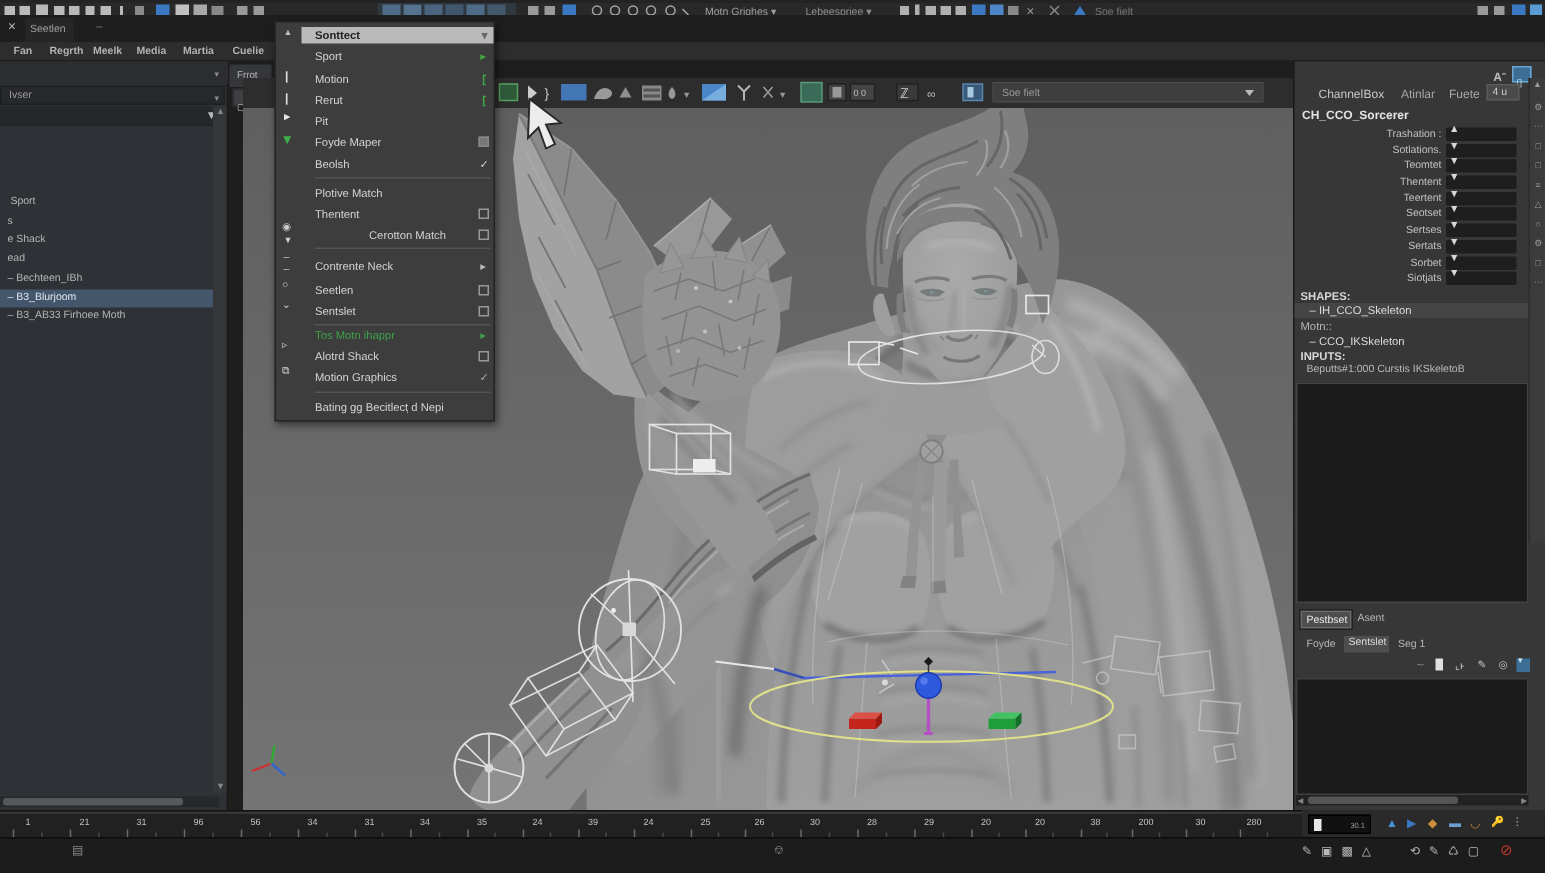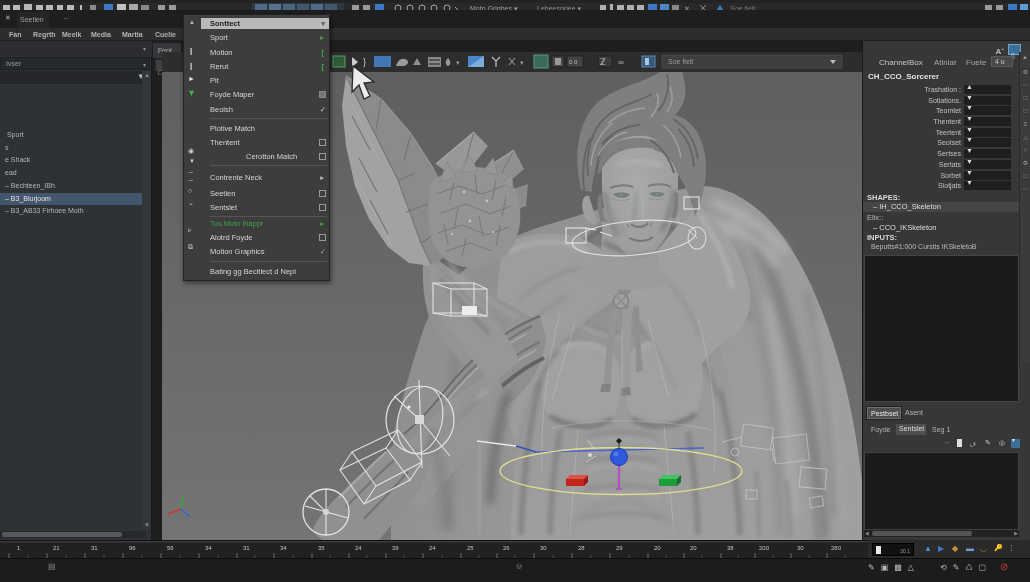--- a/index.html
+++ b/index.html
@@ -480,21 +480,21 @@
           <span style="position:absolute;left:101px;top:1px;width:47px;height:9px;background:#1e1e1e;border-radius:1px;"><b style="color:#d8d8d8;font-size:7px;position:relative;left:2px;top:-2px;">▼</b></span>
         </div>
     <div style="position:relative;height:10.7px;">
           <span style="position:absolute;right:62px;top:2px;">Siotjats</span>
           <span style="position:absolute;left:101px;top:1px;width:47px;height:9px;background:#1e1e1e;border-radius:1px;"><b style="color:#d8d8d8;font-size:7px;position:relative;left:2px;top:-2px;">▼</b></span>
         </div>
   </div>
 
   <div class="abs" style="left:4px;top:152px;color:#d8d8d8;font-size:7.5px;font-weight:bold;">SHAPES:</div>
   <div class="abs" style="left:0;top:161px;width:156px;height:10px;background:#454545;color:#ddd;font-size:7.5px;padding-left:10px;">– IH_CCO_Skeleton</div>
-  <div class="abs" style="left:4px;top:172px;color:#b5b5b5;font-size:7.5px;">Elix::</div>
+  <div class="abs" style="left:4px;top:172px;color:#b5b5b5;font-size:7.5px;">Motn::</div>
   <div class="abs" style="left:10px;top:182px;color:#ddd;font-size:7.5px;">– CCO_IKSkeleton</div>
   <div class="abs" style="left:4px;top:192px;color:#d8d8d8;font-size:7.5px;font-weight:bold;">INPUTS:</div>
   <div class="abs" style="left:8px;top:202px;color:#b9b9b9;font-size:7px;">Beputts#1:000 Curstis IKSkeletoB</div>
 
   <div class="abs" style="left:1px;top:214px;width:155px;height:147px;background:#1b1b1b;border:1px solid #444;"></div>
 
   <div class="abs" style="left:4px;top:366px;width:34px;height:12px;background:#4e4e4e;border:1px solid #6e6e6e;outline:1px solid #222;color:#e8e8e8;font-size:7px;padding:2px 0 0 3px;">Pestbset</div>
   <div class="abs" style="left:42px;top:368px;color:#b5b5b5;font-size:7px;">Asent</div>
   <div class="abs" style="left:8px;top:385px;color:#b5b5b5;font-size:7px;">Foyde</div>
   <div class="abs" style="left:33px;top:383px;width:30px;height:11px;background:#4e4e4e;color:#ddd;font-size:7px;padding:1px 0 0 3px;">Sentslet</div>
@@ -623,21 +623,21 @@
     <div class="abs" style="left:0;top:150px;width:117px;border-bottom:1px solid #555;"></div>
     <div class="abs" style="left:0;top:158px;">Contrente Neck</div>
         <span class="abs" style="right:5px;top:158px;color:#bbb;">▸</span>
     <div class="abs" style="left:0;top:174px;">Seetlen</div>
         <span class="abs" style="right:3px;top:175px;border:1px solid #999;width:7px;height:7px;"></span>
     <div class="abs" style="left:0;top:188px;">Sentslet</div>
         <span class="abs" style="right:3px;top:189px;border:1px solid #999;width:7px;height:7px;"></span>
     <div class="abs" style="left:0;top:201px;width:117px;border-bottom:1px solid #555;"></div>
     <div class="abs" style="left:0;top:204px;color:#3fa14a;">Tos Motn ihappr</div>
         <span class="abs" style="right:5px;top:204px;color:#3fa14a;">▸</span>
-    <div class="abs" style="left:0;top:218px;">Alotrd Foyde</div>
+    <div class="abs" style="left:0;top:218px;">Alotrd Shack</div>
         <span class="abs" style="right:3px;top:219px;border:1px solid #999;width:7px;height:7px;"></span>
     <div class="abs" style="left:0;top:232px;">Motion Graphics</div>
         <span class="abs" style="right:3px;top:232px;color:#aaa;">✓</span>
     <div class="abs" style="left:0;top:246px;width:117px;border-bottom:1px solid #555;"></div>
     <div class="abs" style="left:0;top:252px;">Bating ɡg Becitlect ̣d Nepi</div>
   </div>
 </div>
 
 <svg class="abs" style="left:349px;top:65px;" width="34" height="38" viewBox="0 0 34 38">
   <path d="M4,1 L25,17 L15,18 L21,31 L15,34 L10,20 L3,27 Z" fill="#ececec" stroke="#2a2a2a" stroke-width="1.3"></path>

